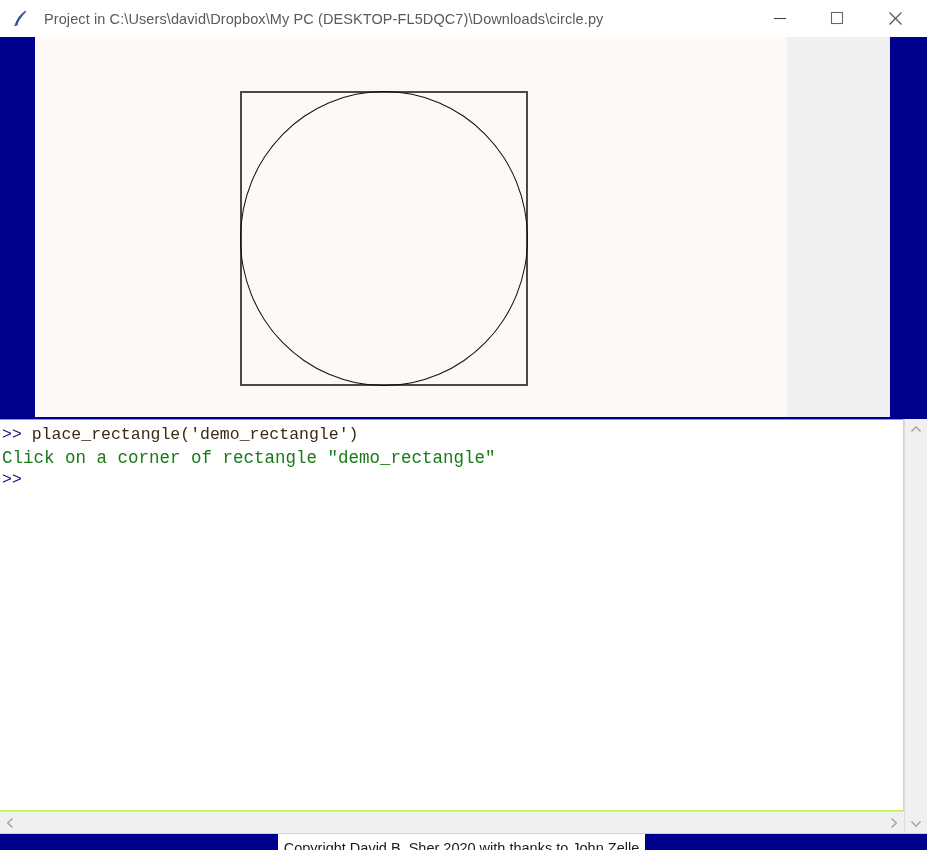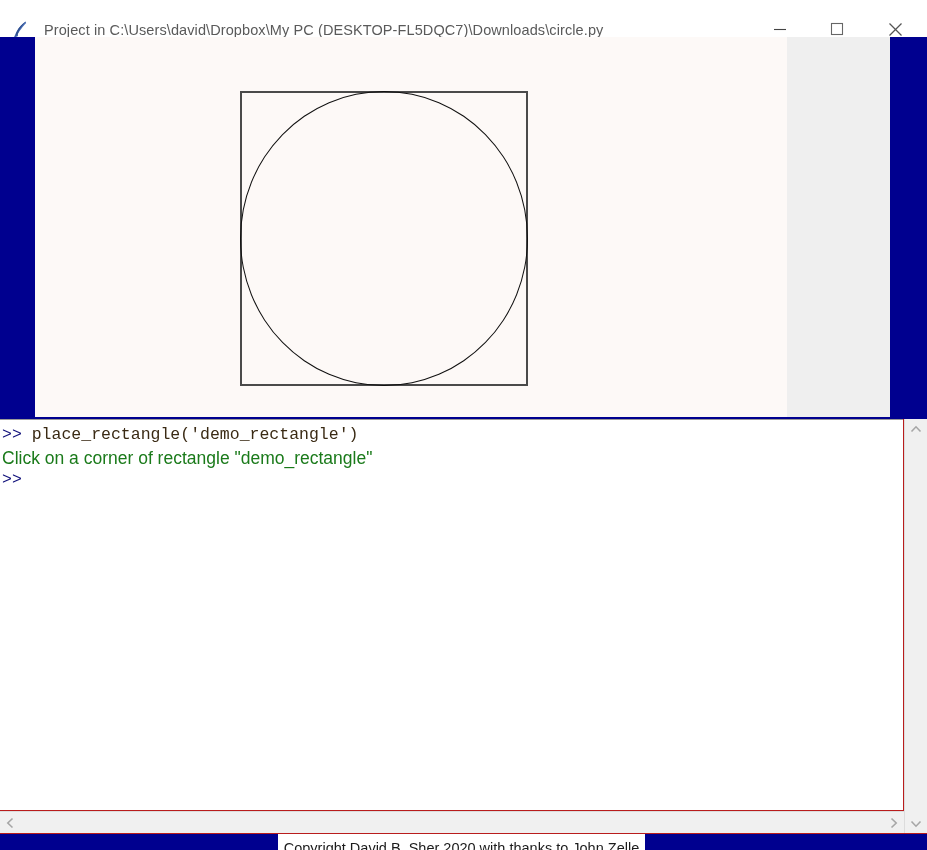--- a/index.html
+++ b/index.html
@@ -17,21 +17,20 @@
 
   
   #titlebar {
     position: absolute;
     left: 0; top: 0;
     width: 858px; height: 37px;
     background: #ffffff;
     border-bottom: 1px solid #e8e8e8;
     display: flex;
     align-items: center;
-    margin-top: 11px;
   }
   #app-icon {
     width: 22px; height: 22px;
     margin-left: 10px;
     position: relative;
     flex: 0 0 auto;
   }
   #title-text {
     margin-left: 12px;
     font-size: 14.5px;
@@ -97,21 +96,21 @@
     border: 1px solid #111111;
     border-radius: 50%;
     box-sizing: border-box;
   }
 
   
   #console-wrap {
     position: absolute;
     left: 0; top: 382px;
     width: 927px; height: 431px;
-    background: #b91c1c;
+    background: #bef264;
   }
   #console-text {
     position: absolute;
     left: 0; top: 0;
     width: 903px; height: 391px;
     background: #ffffff;
     border-top: 1px solid #9a9a9a;
     box-sizing: border-box;
     padding: 4px 0 0 2px;
     overflow: hidden;
@@ -121,21 +120,21 @@
     line-height: 22.5px;
     height: 22.5px;
   }
   .mono {
     font-family: "Liberation Mono", monospace;
     font-size: 16.5px;
     color: #3a2a14;
   }
   .prompt { color: #10107a; }
   .green {
-    font-family: Liberation Sans, sans-serif;
+    font-family: Liberation Mono, monospace;
     font-size: 17.5px;
     color: #1a7a1a;
   }
 
   
   #vscroll {
     position: absolute;
     left: 904px; top: 0;
     width: 23px; height: 414px;
     background: #f0f0f0;

